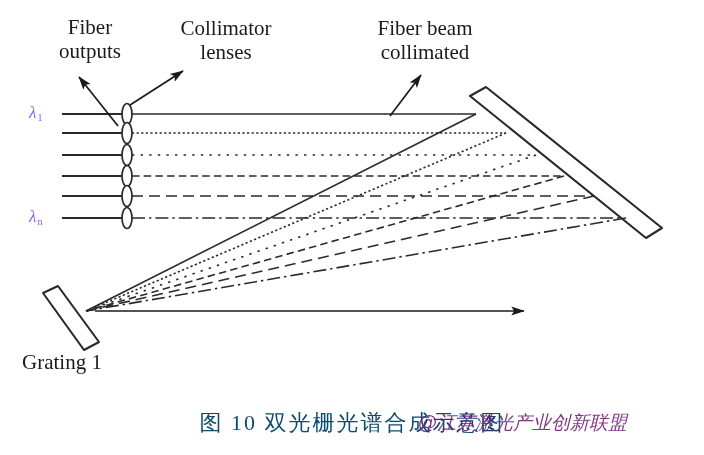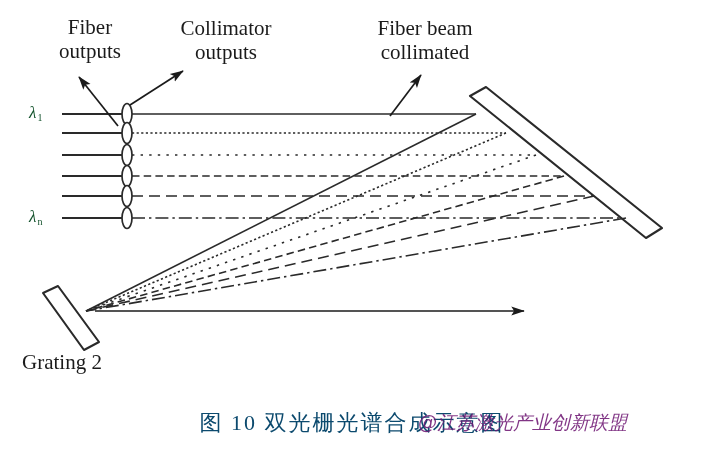--- a/index.html
+++ b/index.html
@@ -64,21 +64,21 @@
   #label-grating-2 {
     left: 22px;
     top: 351px;
     font-size: 21px;
   }
   .lambda {
     position: absolute;
     font-family: "Liberation Serif", "DejaVu Serif", serif;
     font-size: 17px;
     font-style: italic;
-    color: #14532d;
+    color: #8b5cf6;
   }
   .lambda .sub {
     font-size: 10px;
     font-style: normal;
     vertical-align: -3px;
     padding-left: 1px;
   }
   #label-lambda-1 { left: 29px; top: 103px; }
   #label-lambda-n { left: 29px; top: 207px; text-align: center; }
 
@@ -168,27 +168,27 @@
 
     <line x1="130" y1="105" x2="183" y2="71" stroke="#1b1b1b" stroke-width="1.7" marker-end="url(#arrowhead)"></line>
 
     <line x1="390" y1="116" x2="421" y2="75" stroke="#1b1b1b" stroke-width="1.7" marker-end="url(#arrowhead)"></line>
   </svg>
 
   <div class="txt callout" id="label-fiber-outputs">Fiber
 outputs</div>
 
   <div class="txt callout" id="label-collimator-lenses">Collimator
-outputs</div>
+lenses</div>
 
   <div class="txt callout" id="label-each-beam-collimated">Fiber beam
 collimated</div>
 
 
-  <div class="txt" id="label-grating-2">Grating 2</div>
+  <div class="txt" id="label-grating-2">Grating 1</div>
 
   <div class="lambda" id="label-lambda-1"><span>λ</span><span class="sub">1</span></div>
 
   <div class="lambda" id="label-lambda-n"><span>λ</span><span class="sub">n</span></div>
 
   <div id="caption">图 10  双光栅光谱合成示意图</div>
 
   <div id="watermark">@江苏激光产业创新联盟</div>
 
 </div>

